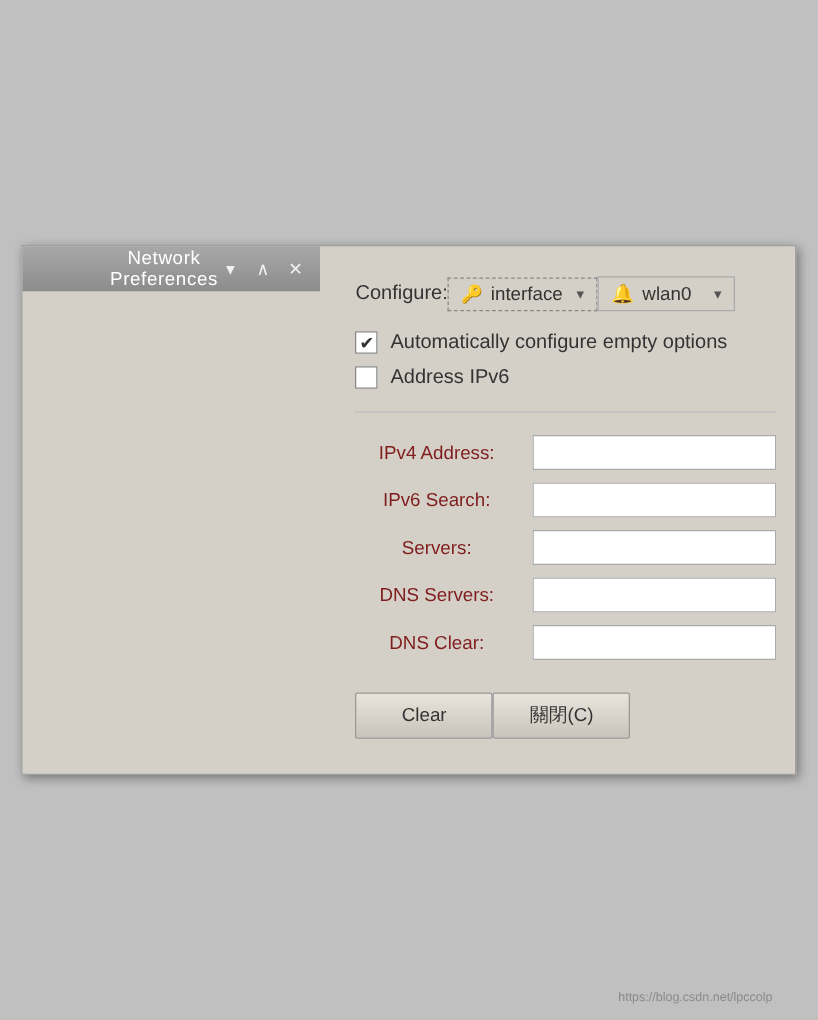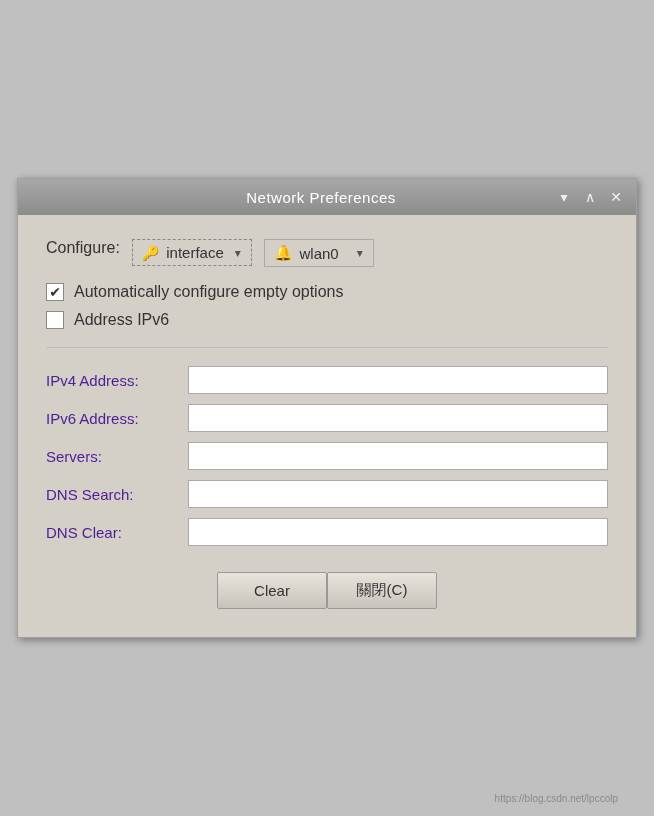--- a/index.html
+++ b/index.html
@@ -17,21 +17,20 @@
       align-items: center;
       justify-content: center;
     }
 
     .window {
       width: 620px;
       background: #d4d0c8;
       border: 1px solid #a0a0a0;
       box-shadow: 2px 2px 8px rgba(0,0,0,0.4);
       display: flex;
-      flex-direction: column;
     }
 
     .titlebar {
       background: linear-gradient(to bottom, #a8a8a8, #8c8c8c);
       color: #f0f0f0;
       display: flex;
       align-items: center;
       justify-content: space-between;
       padding: 6px 10px;
       height: 36px;
@@ -63,22 +62,21 @@
 
     .window-content {
       padding: 20px 28px;
       display: flex;
       flex-direction: column;
       gap: 16px;
     }
 
     .configure-row {
       display: flex;
-      align-items: flex-start;
-      gap: 12px;
+      align-items: center;
       margin-top: 4px;
     }
 
     .configure-label {
       font-size: 16px;
       color: #333;
       white-space: nowrap;
     }
 
     .dropdown-btn {
@@ -160,40 +158,40 @@
     }
 
     .field-row {
       display: flex;
       align-items: center;
       gap: 12px;
     }
 
     .field-label {
       font-size: 15px;
-      color: #4c1d95;
+      color: #7f1d1d;
       width: 130px;
-      text-align: left;
+      text-align: center;
       white-space: nowrap;
     }
 
     .field-input {
       flex: 1;
       height: 28px;
       border: 1px solid #aaa;
       background: #fff;
       padding: 2px 6px;
       font-size: 14px;
       color: #333;
       outline: none;
     }
 
     .buttons-row {
       display: flex;
-      justify-content: center;
+      justify-content: flex-start;
       padding: 10px 0 8px 0;
     }
 
     .action-btn {
       padding: 8px 28px;
       background: linear-gradient(to bottom, #e8e4dc, #c8c4bc);
       border: 1px solid #999;
       border-radius: 2px;
       font-size: 15px;
       color: #333;
@@ -265,31 +263,31 @@
     <div class="separator"></div>
 
     <div class="fields-section">
 
       <div class="field-row">
         <span class="field-label">IPv4 Address:</span>
         <input class="field-input" type="text" value="" style="">
       </div>
 
       <div class="field-row">
-        <span class="field-label">IPv6 Address:</span>
+        <span class="field-label">IPv6 Search:</span>
         <input class="field-input" type="text" value="" style="">
       </div>
 
       <div class="field-row">
         <span class="field-label">Servers:</span>
         <input class="field-input" type="text" value="" style="">
       </div>
 
       <div class="field-row">
-        <span class="field-label">DNS Search:</span>
+        <span class="field-label">DNS Servers:</span>
         <input class="field-input" type="text" value="" style="">
       </div>
 
       <div class="field-row">
         <span class="field-label">DNS Clear:</span>
         <input class="field-input" type="text" value="" style="">
       </div>
     </div>
 
     <div class="buttons-row">

